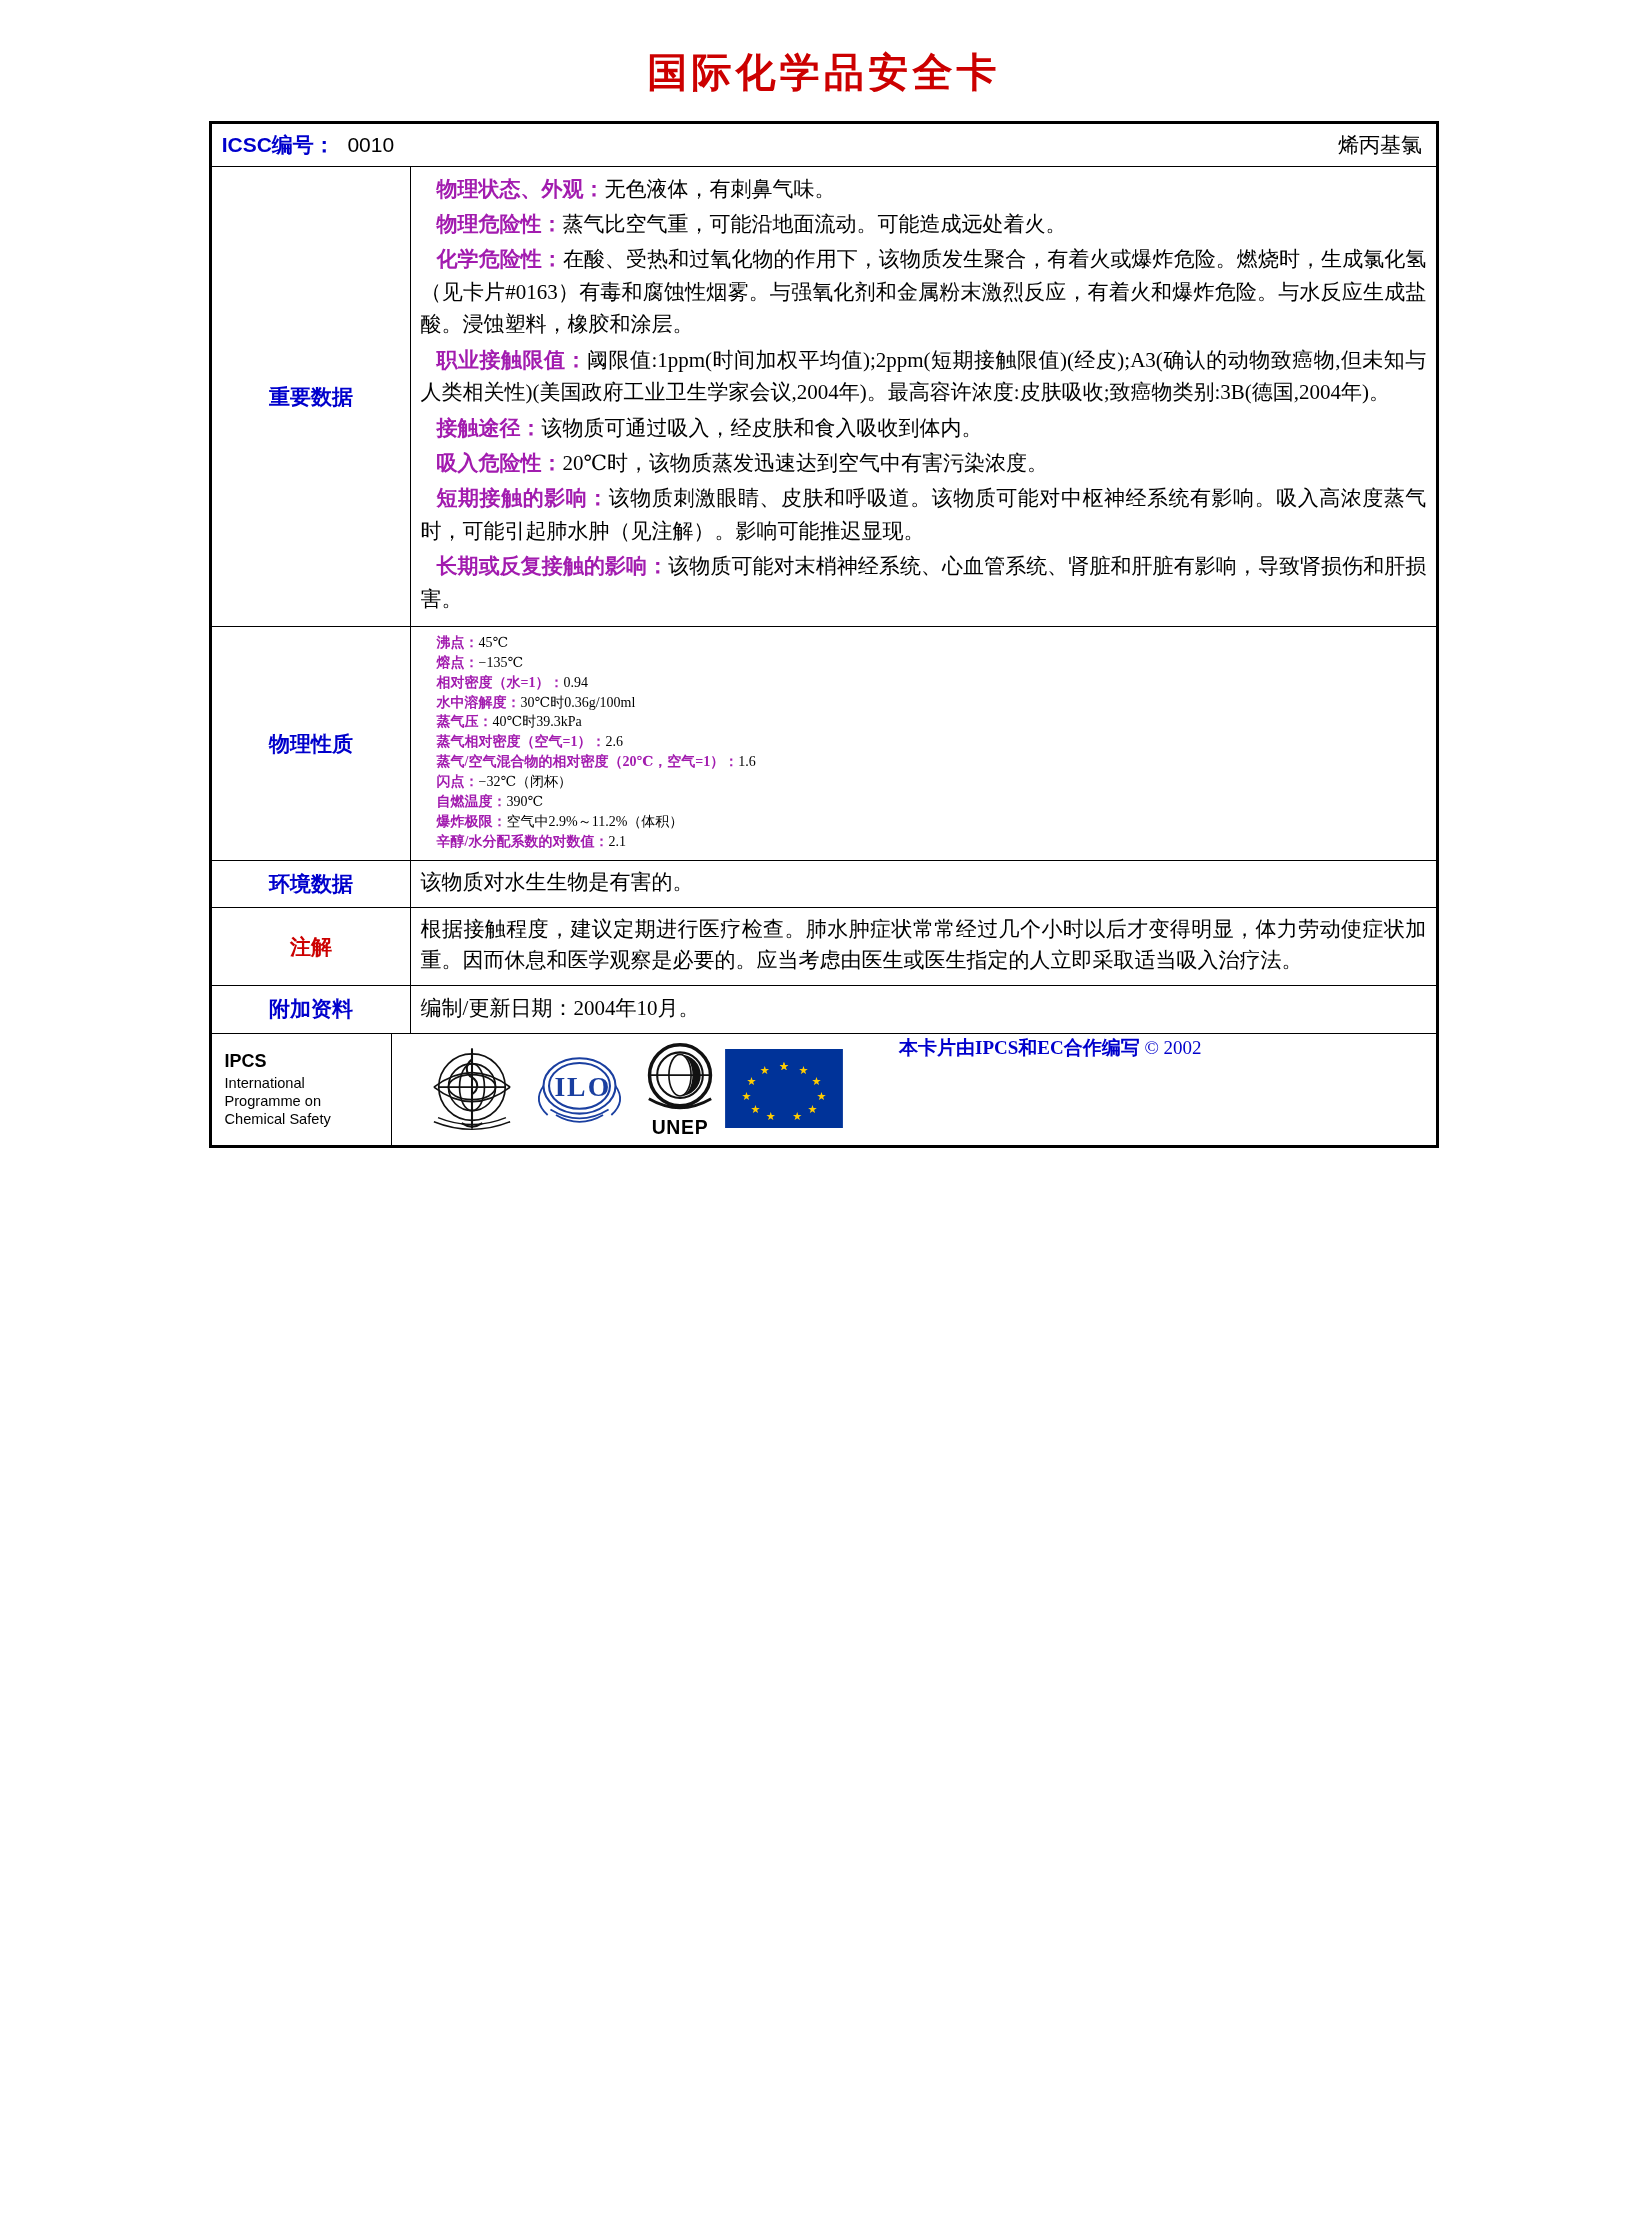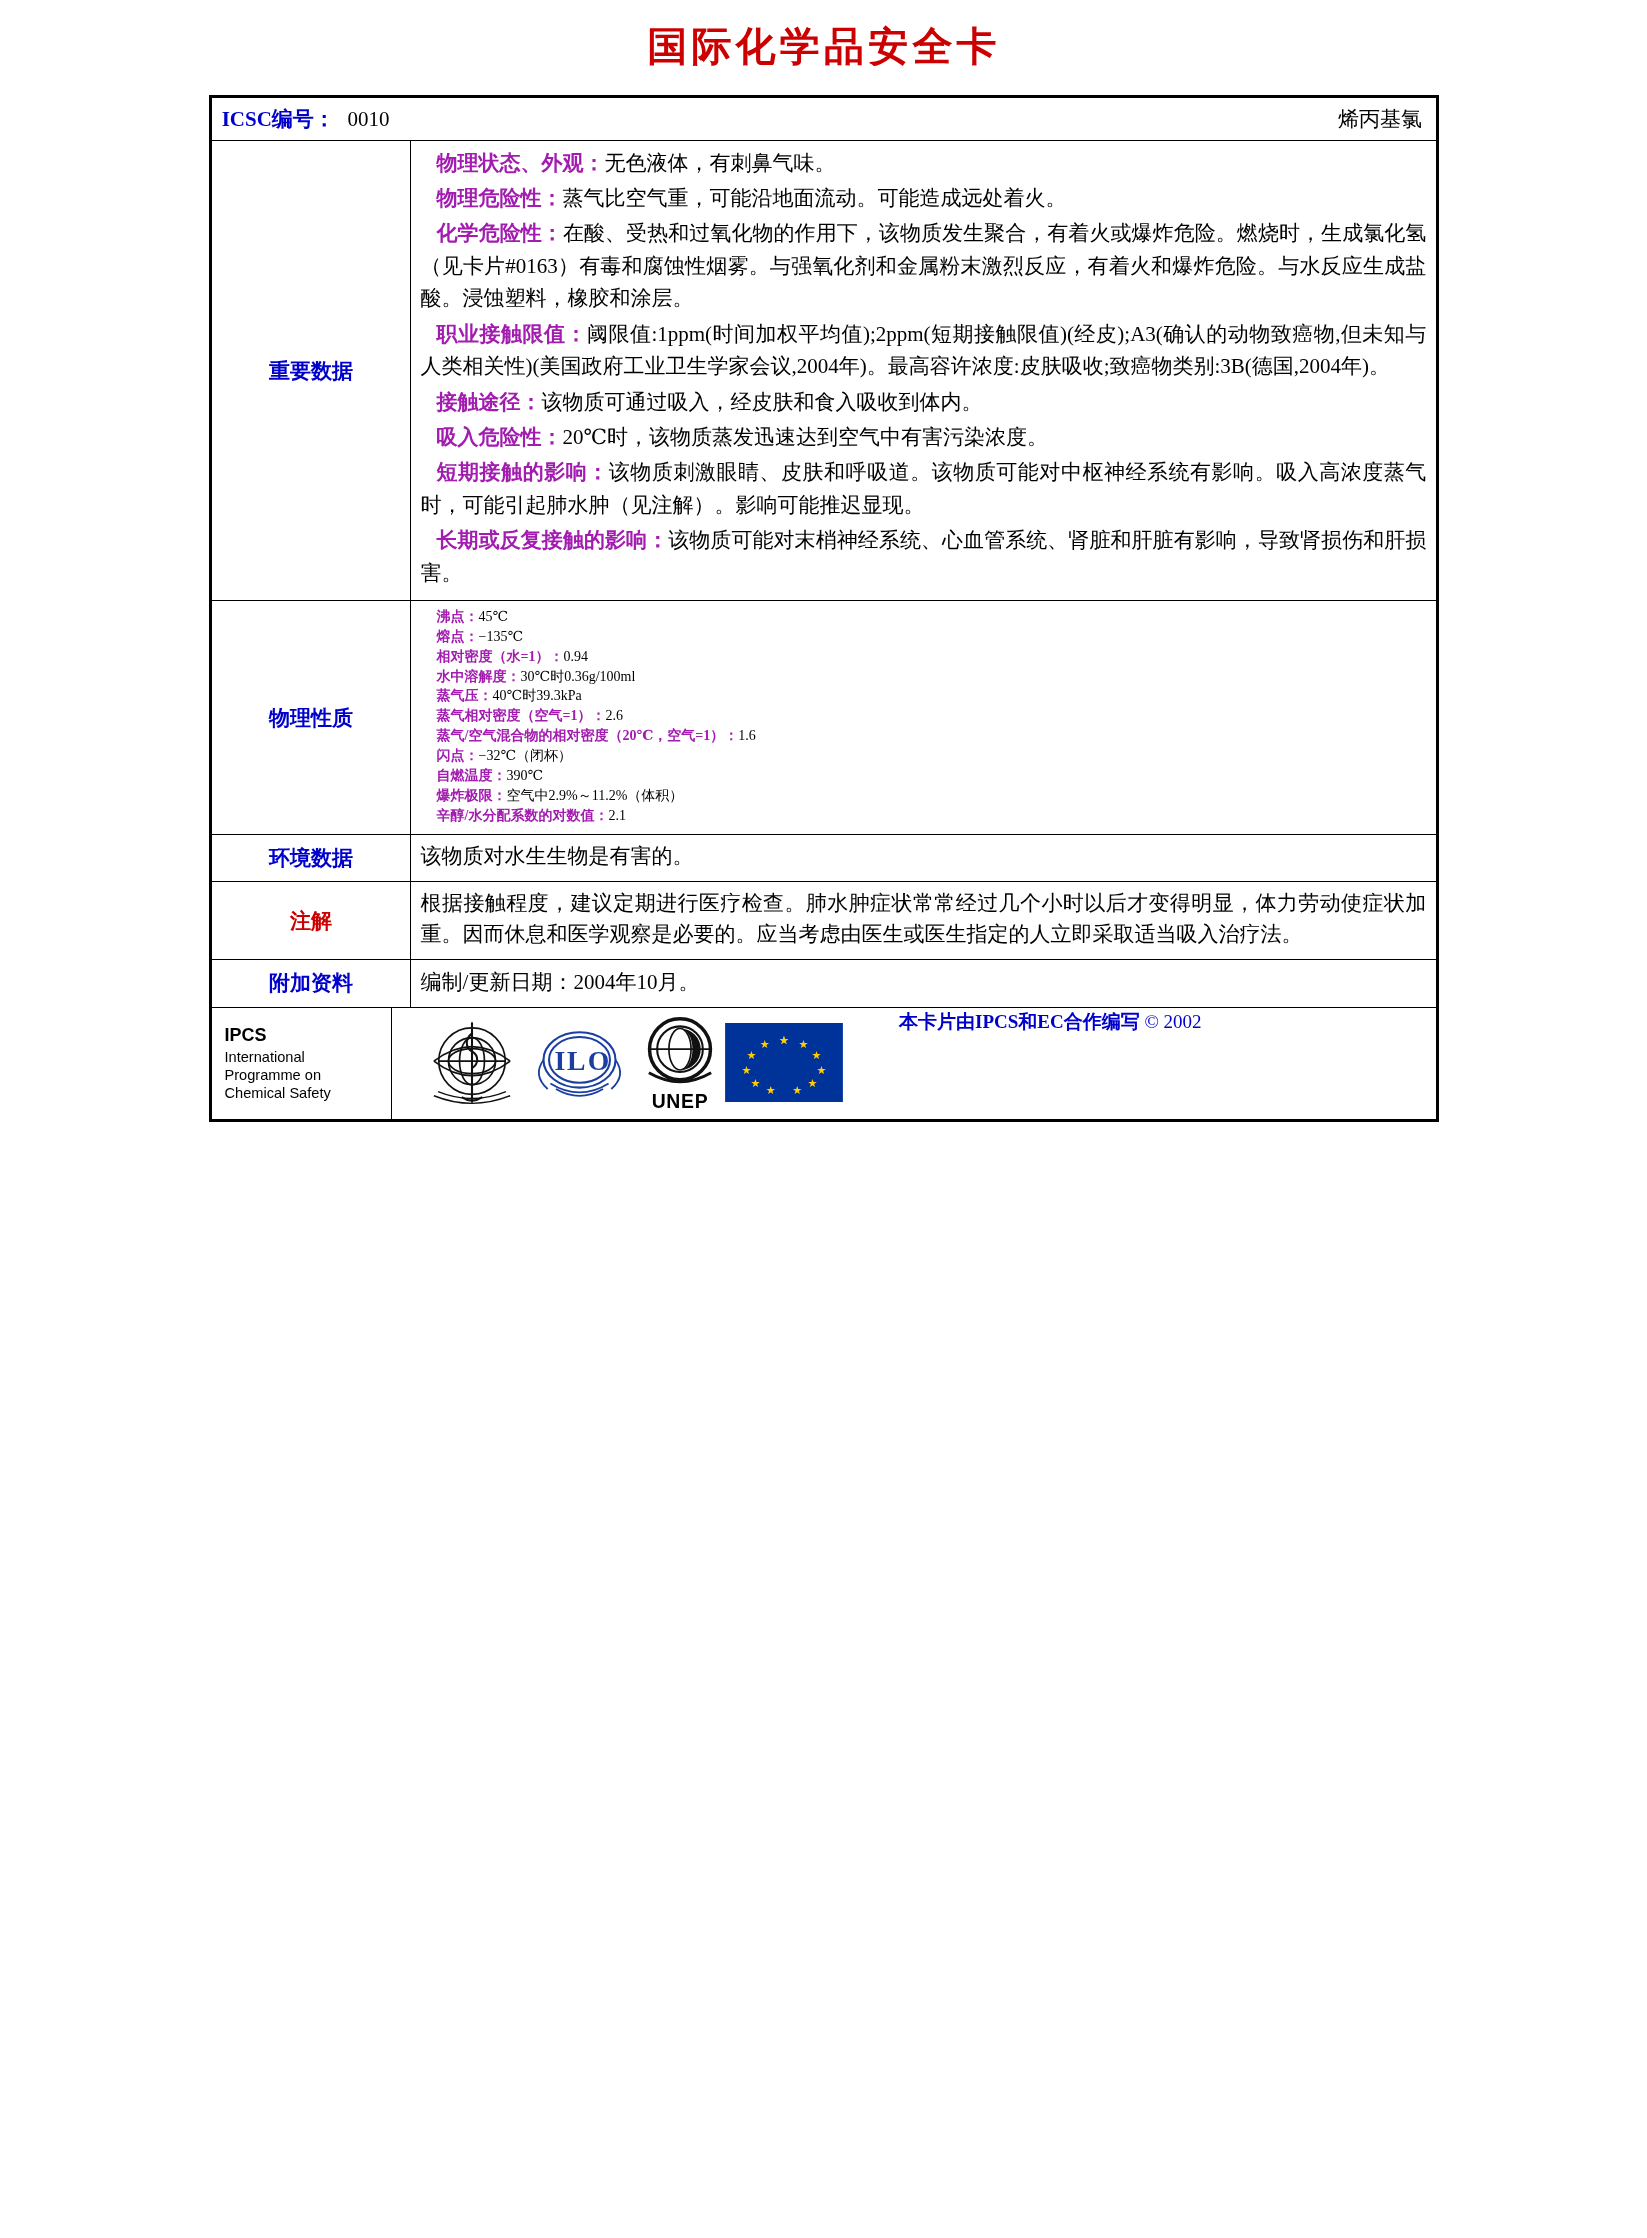--- a/index.html
+++ b/index.html
@@ -17,21 +17,21 @@
     box-sizing: border-box;
     padding: 0;
   }
   .doc-title {
     text-align: center;
     color: #cc0000;
     font-family: "Liberation Serif", "DejaVu Serif", serif;
     font-weight: bold;
     font-size: 40px;
     letter-spacing: 4.2px;
-    padding: 19px 0 21px 0;
+    padding: 45px 0 21px 0;
   }
   .card {
     margin: 0 auto;
     width: 1230px;
     border: 2.8px solid #000;
     box-sizing: border-box;
   }
   table.maintable {
     width: 100%;
     border-collapse: collapse;
@@ -54,21 +54,21 @@
   }
   .contentcell {
     padding: 5.6px 9.7px 8.3px 9.7px !important;
     font-size: 21px;
     line-height: 1.55;
   }
   
   .hdr-left {
     font-size: 21px;
     padding: 7px 9.7px !important;
-    font-family: Liberation Serif, serif;
+    font-family: Liberation Sans, sans-serif;
   }
   .hdr-left .lbl {
     color: #0000cc;
     font-weight: bold;
   }
   .hdr-left .val {
     color: #000;
     margin-left: 12.5px;
   }
   .hdr-right {

